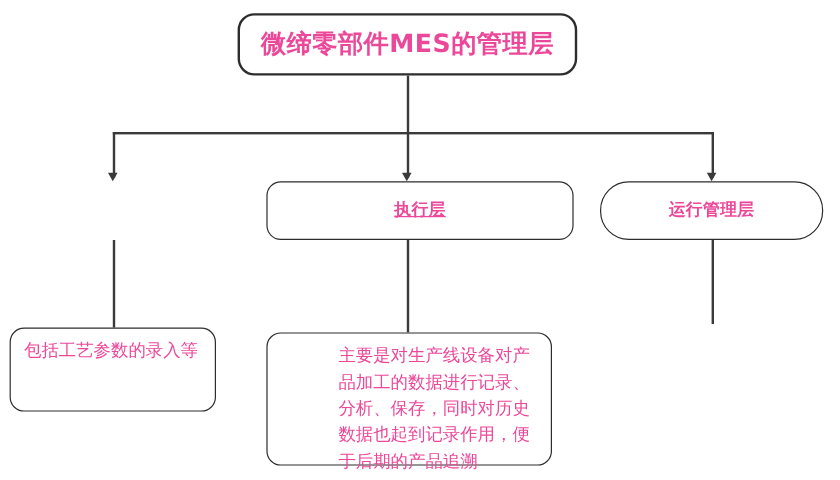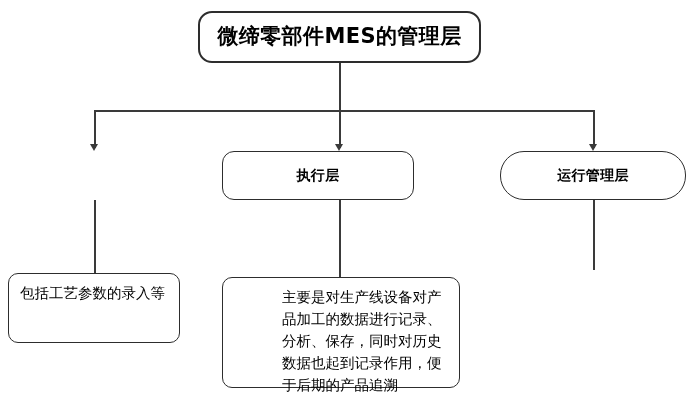--- a/index.html
+++ b/index.html
@@ -17,36 +17,35 @@
     background: #ffffff;
     overflow: hidden;
   }
   .node {
     position: absolute;
     box-sizing: border-box;
     background: #ffffff;
     border: 1.6px solid #2d2d2d;
     border-radius: 12px;
     display: flex;
-    color: #000000;
+    color: #ec4899;
   }
   .node.title-node {
     border-width: 2.4px;
     border-radius: 14px;
     align-items: center;
     justify-content: center;
   }
   .node.layer-node {
     align-items: center;
     justify-content: center;
   }
   .node.desc-node {
     align-items: flex-start;
     justify-content: flex-start;
-    border-radius: 10px;
   }
   .node-label {
     display: block;
   }
   .title-node .node-label {
     font-size: 21px;
     font-weight: bold;
     letter-spacing: 0.4px;
     line-height: 1.2;
     white-space: nowrap;
@@ -101,21 +100,21 @@
   <div class="connector v" style="left:94px; top:110px; height:38px;"></div>
   <div class="arrowhead" style="left:90px; top:144px;"></div>
 
   <div class="connector v" style="left:339px; top:110px; height:38px;"></div>
   <div class="arrowhead" style="left:335px; top:144px;"></div>
 
   <div class="connector v" style="left:593px; top:110px; height:38px;"></div>
   <div class="arrowhead" style="left:589px; top:144px;"></div>
 
 
-  <div class="node layer-node" style="left:222px; top:151px; width:192px; height:49px;">
+  <div class="node layer-node" style="left:222px; top:151px; width:256px; height:49px;text-decoration:underline;">
     <span class="node-label">执行层</span>
   </div>
 
   <div class="node layer-node" style="left:500px; top:151px; width:186px; height:49px;border-radius:24px;">
     <span class="node-label">运行管理层</span>
   </div>
 
   <div class="connector v" style="left:94px; top:200px; height:73px;"></div>
 
   <div class="connector v" style="left:339px; top:200px; height:77px;"></div>

